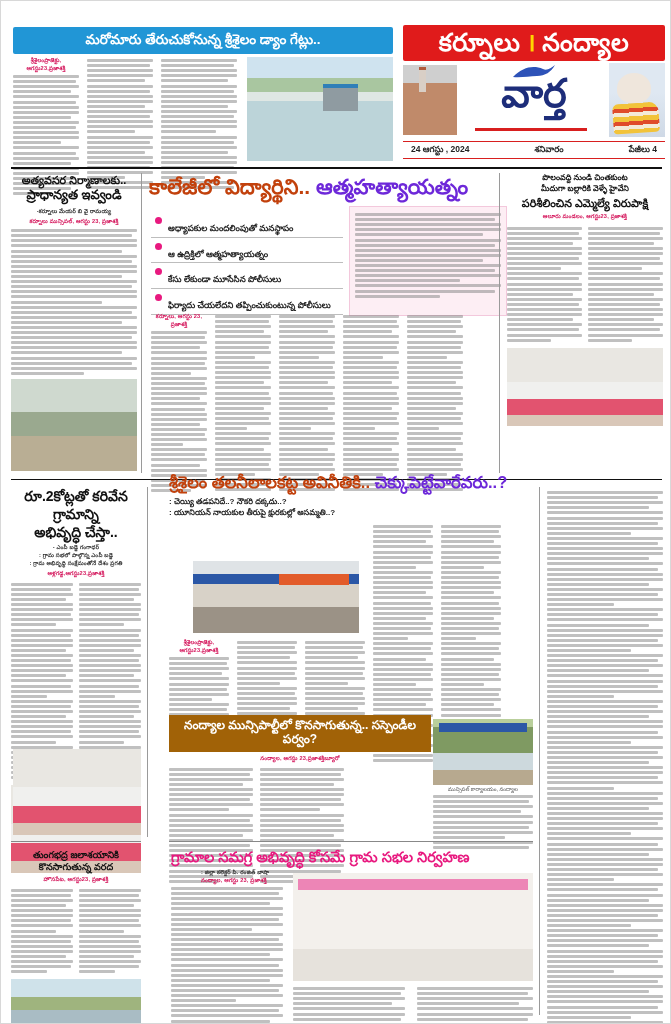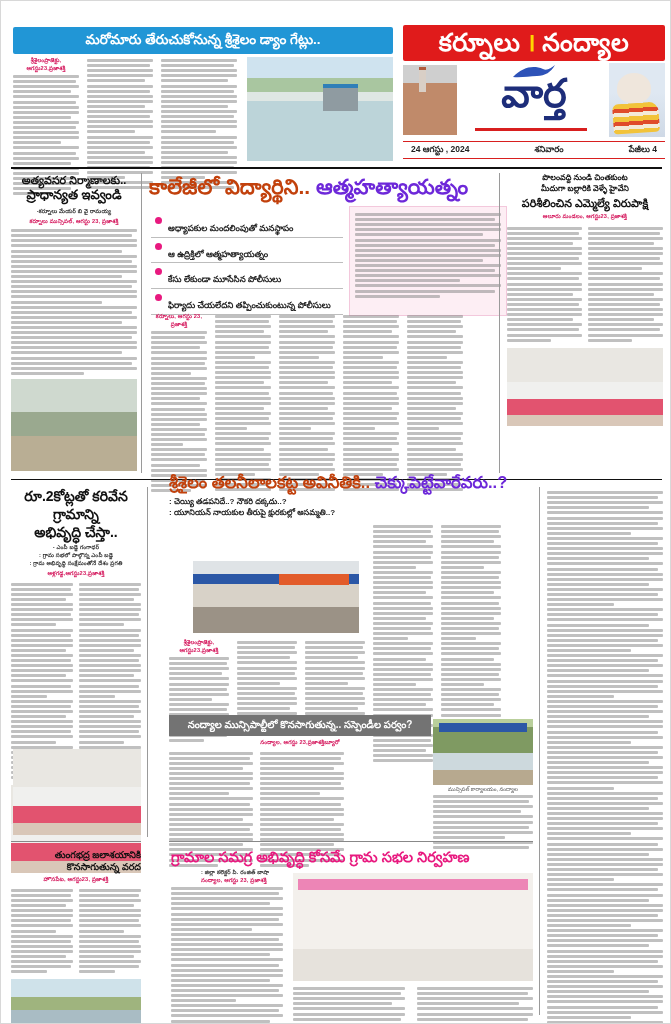--- a/index.html
+++ b/index.html
@@ -68,21 +68,21 @@
     border-top:1.5px solid #d81f1f;border-bottom:1.5px solid #d81f1f;
     padding:2px 8px;font-size:8.5px;font-weight:bold;color:#222;
     background:#fff;
   }
   
   .banner-blue{
     background:#2196d6;color:#fff;font-weight:bold;font-size:13.5px;
     text-align:center;padding:5px 6px 6px;line-height:1.15;border-radius:2px;
   }
   .banner-pink{
-    background:#737373;color:#fff;font-weight:bold;font-size:10px;
+    background:#a16207;color:#fff;font-weight:bold;font-size:12px;
     text-align:center;padding:4px 6px 5px;line-height:1.15;
   }
   .hl-black{font-weight:bold;color:#c2410c;}
   .hl-red{font-weight:bold;color:#6d28d9;}
   .hl-magenta{font-weight:bold;color:#e8197f;}
   
   .photo{position:relative;overflow:hidden;background:#cfd8de;}
   .ph-dam{
     background:
       linear-gradient(#cfe3ef 0 20%, #a9c6a0 20% 34%, #dfe7e4 34% 42%, #bcd4d9 42% 100%);
@@ -963,21 +963,21 @@
       <div class="blurline s1"></div>
         <div class="blurline s2"></div>
     </div>
   </div>
 
   <div class="photo ph-meeting" style="position:absolute;left:12px;top:748px;width:128px;height:86px;"></div>
 
   <div class="hr thin" style="position:absolute;left:10px;top:840px;width:130px;"></div>
 
   <div style="position:absolute;left:10px;top:848px;width:130px;">
-    <div style="text-align:right;font-size:9.5px;font-weight:bold;color:#111;line-height:1.3;">
+    <div style="text-align:center;font-size:9.5px;font-weight:bold;color:#111;line-height:1.3;">
       <div>తుంగభద్ర జలాశయానికి</div>
       <div>కొనసాగుతున్న వరద</div>
     </div>
     <div class="byline" style="margin-top:2px;">హొసపేట, ఆగస్టు23, ప్రజాశక్తి</div>
     <div style="margin-top:3px;display:flex;gap:6px;">
       <div style="width:62px;">
         <div class="blurline s1"></div>
           <div class="blurline s2"></div>
           <div class="blurline s1"></div>
         <div class="blurline s3"></div>

